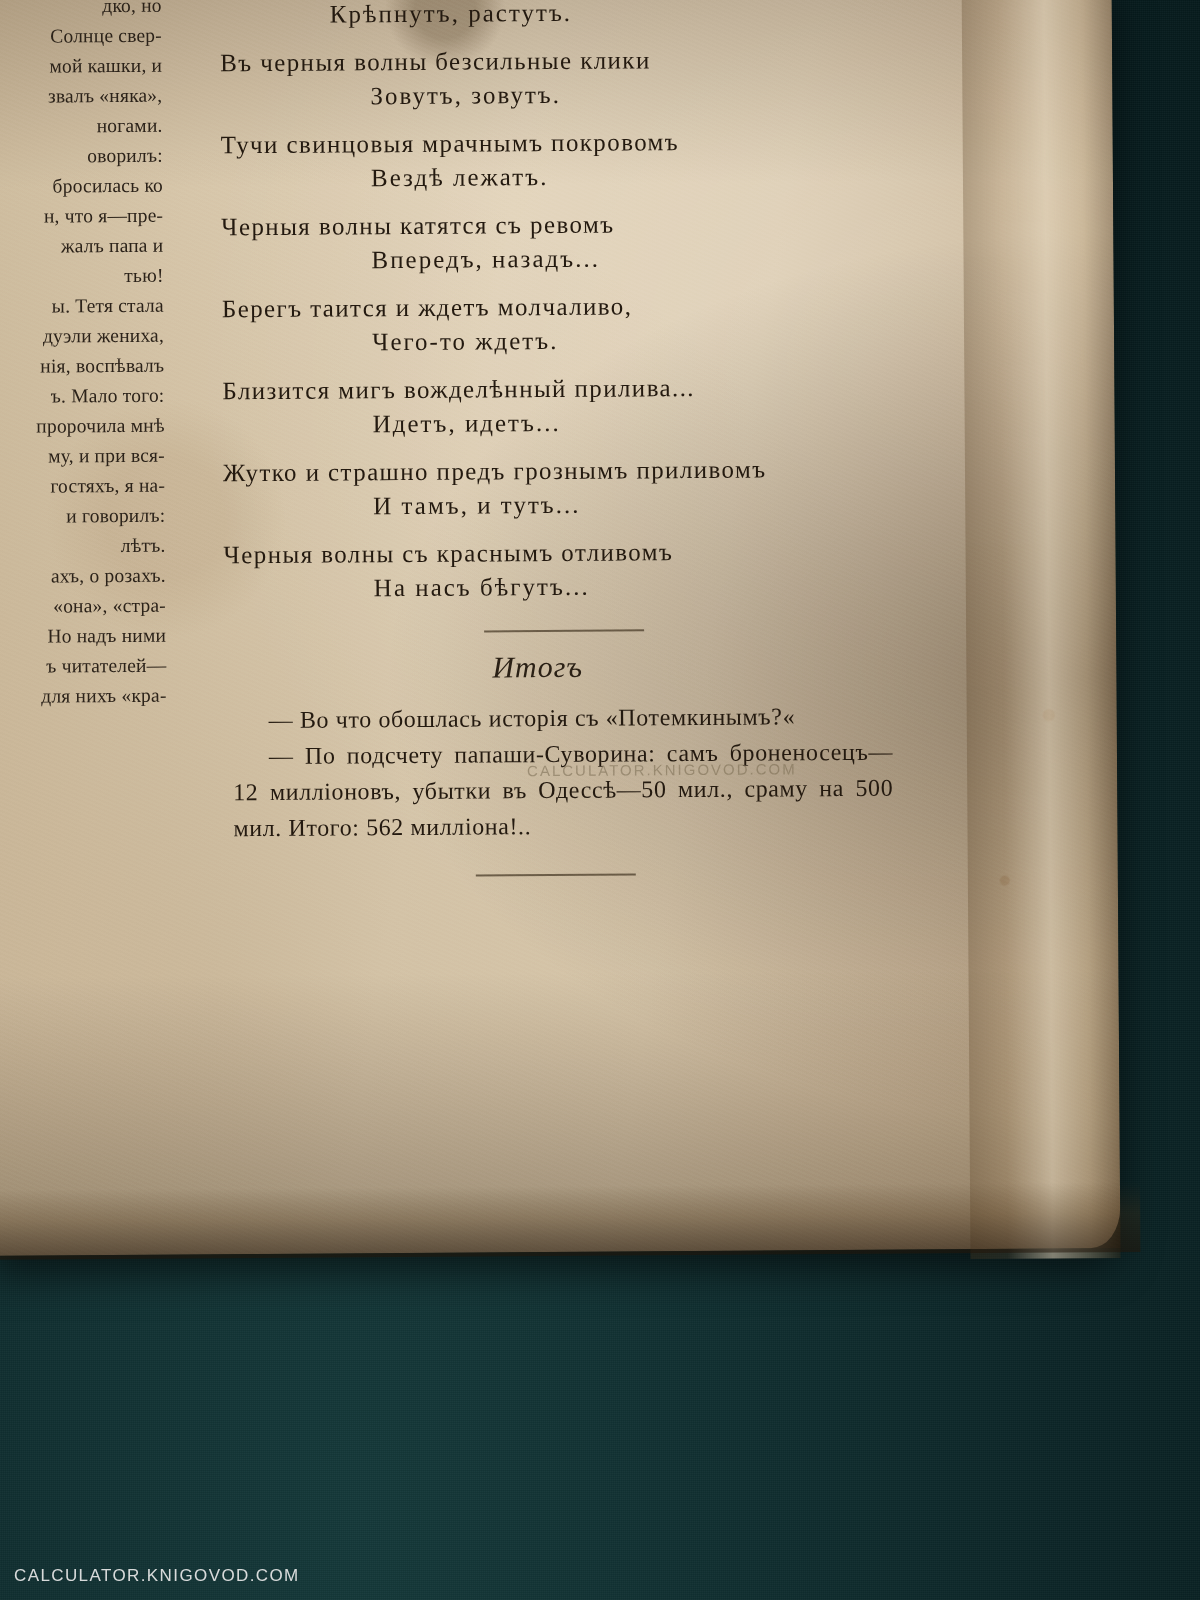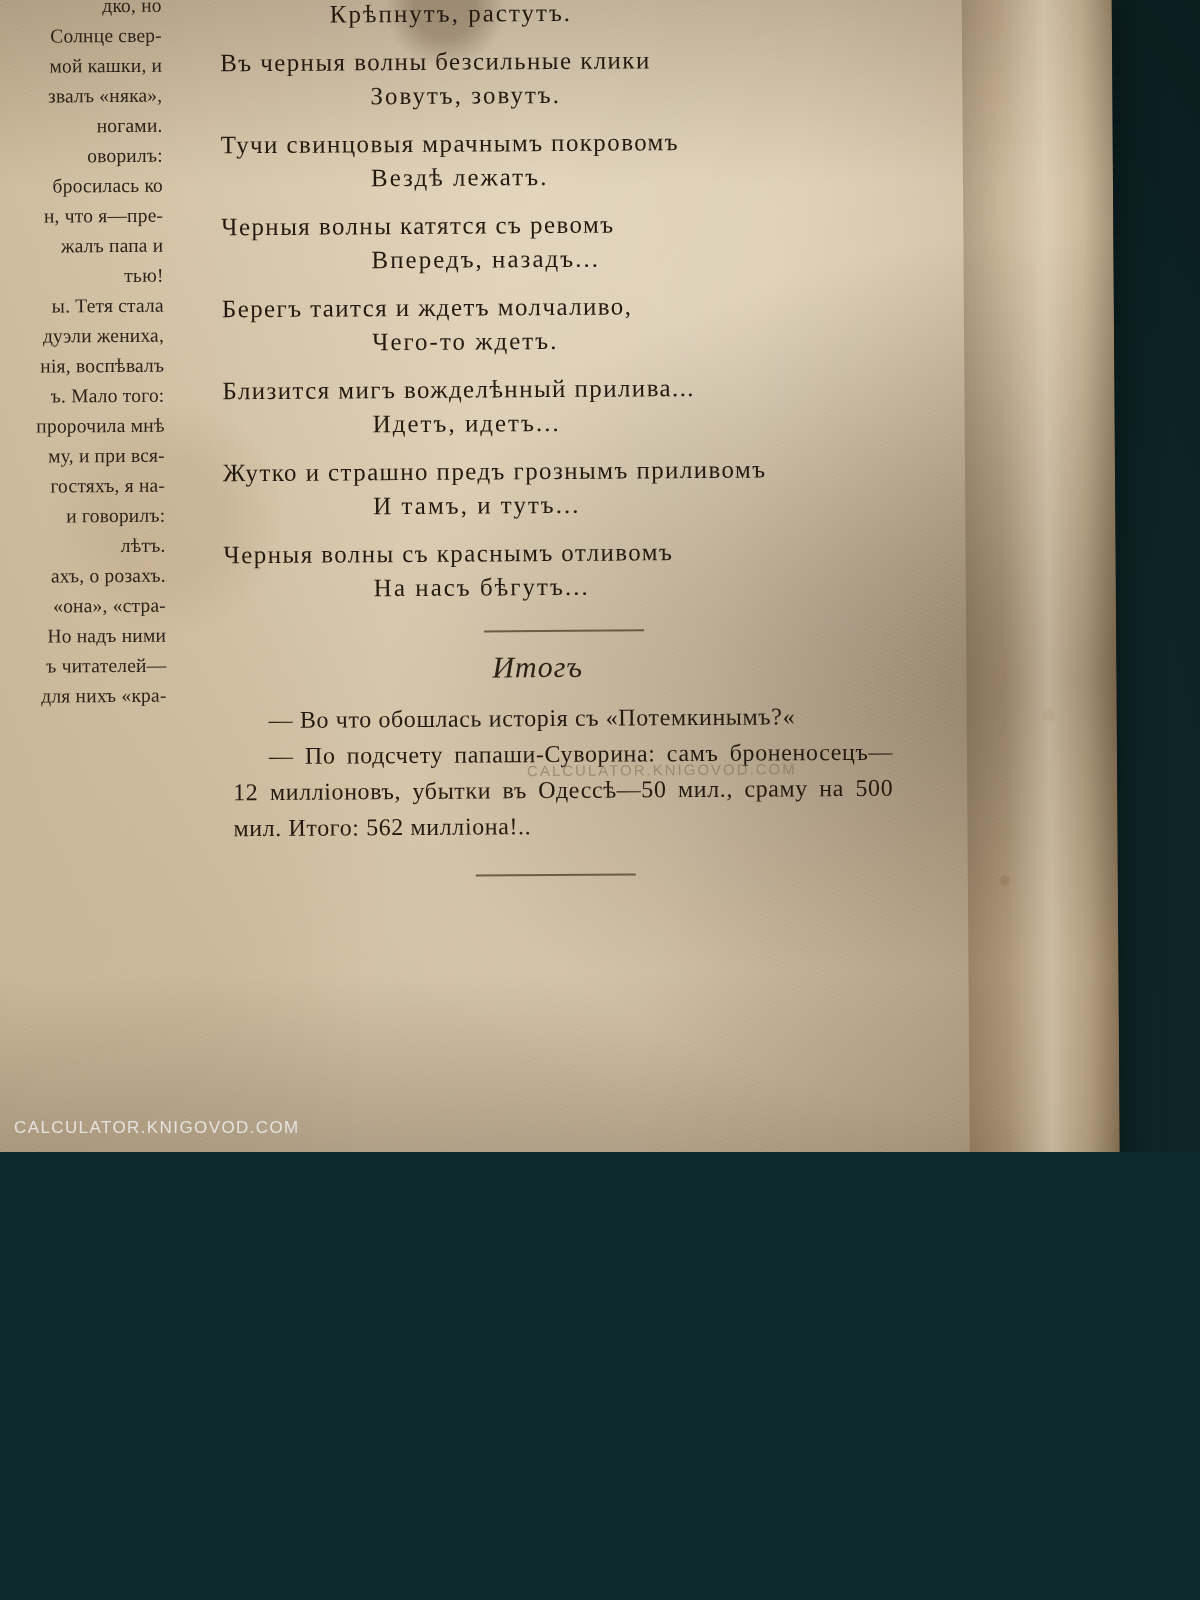--- a/index.html
+++ b/index.html
@@ -3,21 +3,21 @@
 <meta charset="utf-8">
 <style>
   html, body {
     margin: 0;
     padding: 0;
     background: #0d2b2e;
   }
   .page {
     position: relative;
     width: 1200px;
-    height: 1152px;
+    height: 1600px;
     overflow: hidden;
     font-family: "Liberation Serif", "DejaVu Serif", serif;
     background: #12302f;
   }
 
   
   .table-surface {
     position: absolute;
     inset: 0;
     background:

